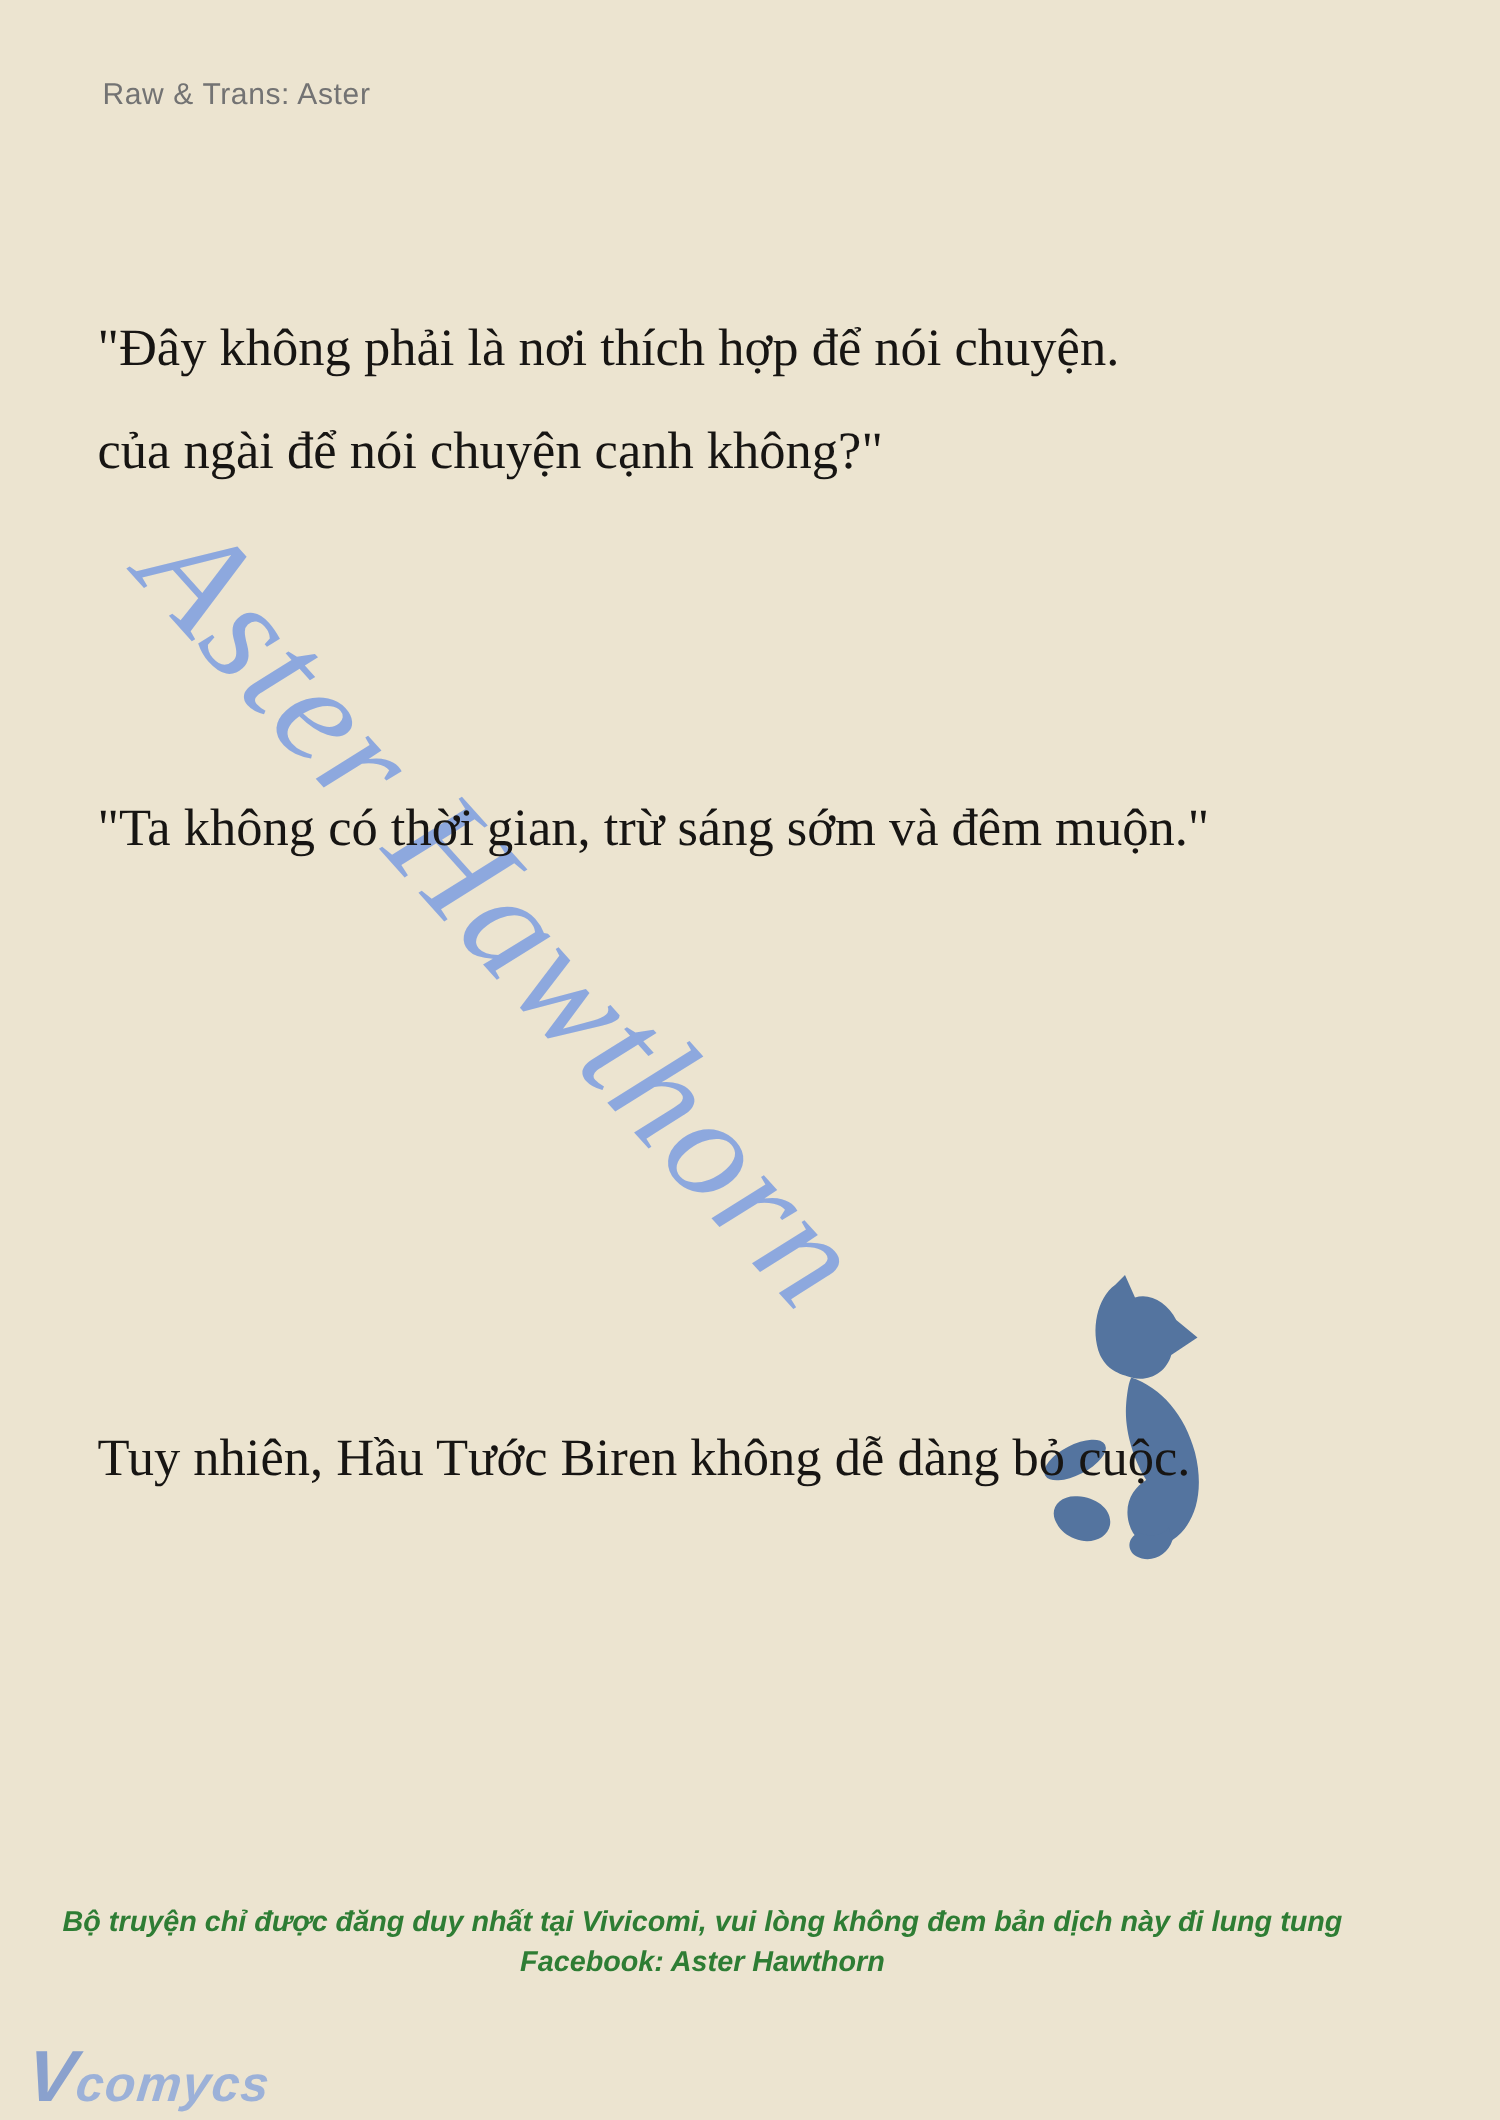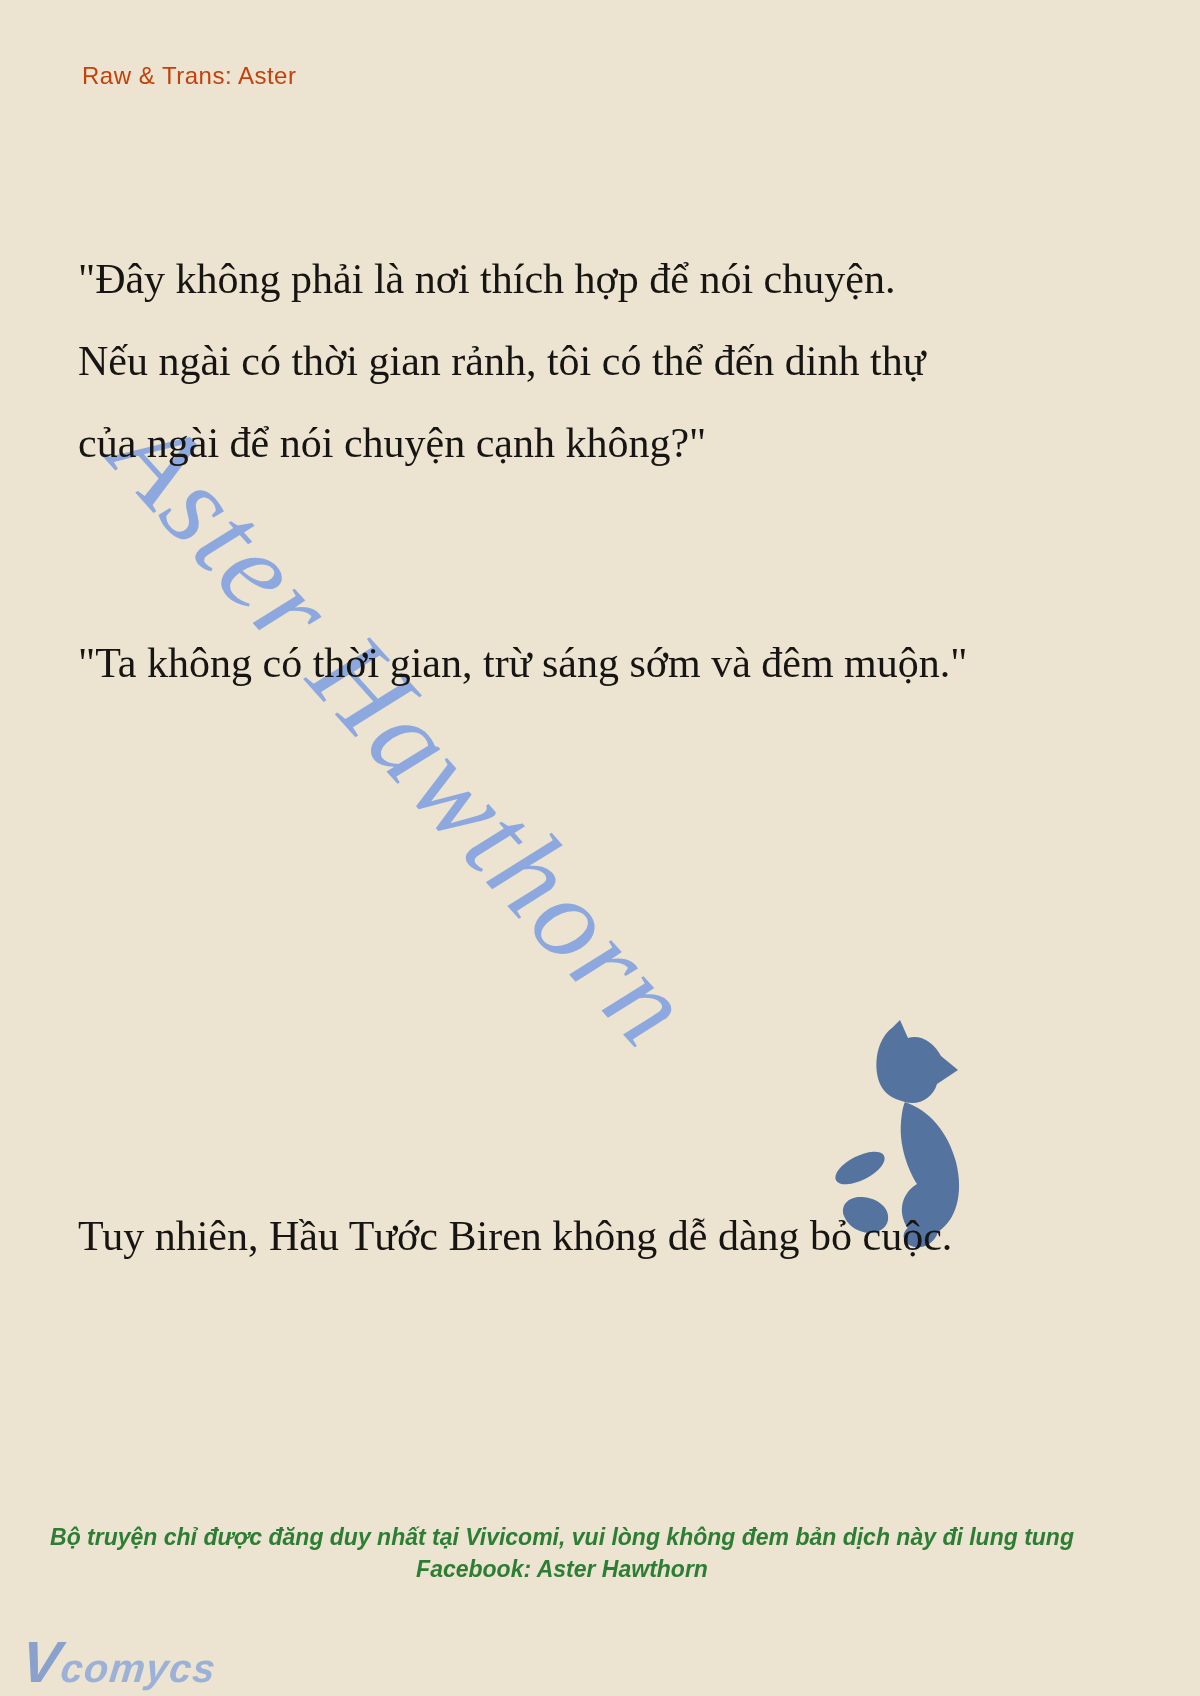--- a/index.html
+++ b/index.html
@@ -6,21 +6,21 @@
   body{
     width:1200px;height:1696px;
     background:#ece4d0;
     position:relative;
     overflow:hidden;
     font-family:"Liberation Serif", serif;
   }
   .credit{
     position:absolute;left:82px;top:62px;
     font-family:"Liberation Sans", sans-serif;
-    font-size:24px;color:#c2410c;
+    font-size:24px;color:#737373;
     letter-spacing:0.5px;
   }
   .watermark{
     position:absolute;left:185px;top:388px;
     transform:rotate(48deg);
     transform-origin:0 0;
     font-size:118px;
     font-style:italic;
     color:rgba(125,158,224,0.85);
     white-space:nowrap;
@@ -34,21 +34,21 @@
   }
   .para{
     position:absolute;left:78px;width:1080px;
     font-size:42px;line-height:82px;
     color:#171513;
     z-index:3;
   }
   .p1{top:238px}
   .p2{top:622px}
   .p3{top:818px}
-  .p4{top:1195px}
+  .p4{top:1126px}
   .footer{
     position:absolute;left:0;top:1521px;width:1124px;
     text-align:center;
     font-family:"Liberation Sans", sans-serif;
     font-size:23px;font-weight:bold;font-style:italic;
     color:#2e7d34;
     line-height:32px;
     z-index:3;
   }
   .logo{
@@ -83,21 +83,20 @@
     <ellipse cx="30" cy="148" rx="27" ry="12" transform="rotate(-27 30 148)"></ellipse>
 
     <path d="M14,196 C10,186 18,176 32,177 C48,178 60,188 58,200 C56,211 42,216 30,211 C22,208 17,203 14,196 Z"></path>
 
     <path d="M108,212 C104,225 90,231 79,225 C71,220 72,210 81,206 C90,210 100,209 105,202 Z"></path>
   </g>
 </svg>
 
 <div class="para p1">
   <div class="line">"Đây không phải là nơi thích hợp để nói chuyện.</div>
-  <div class="line">Nếu ngài có thời gian rảnh, tôi có thể đến dinh thự</div>
   <div class="line">của ngài để nói chuyện cạnh không?"</div>
 </div>
 
 <div class="para p2">
   <div class="line">"Ta không có thời gian, trừ sáng sớm và đêm muộn."</div>
 </div>
 
 <div class="para p3">
 </div>
 

